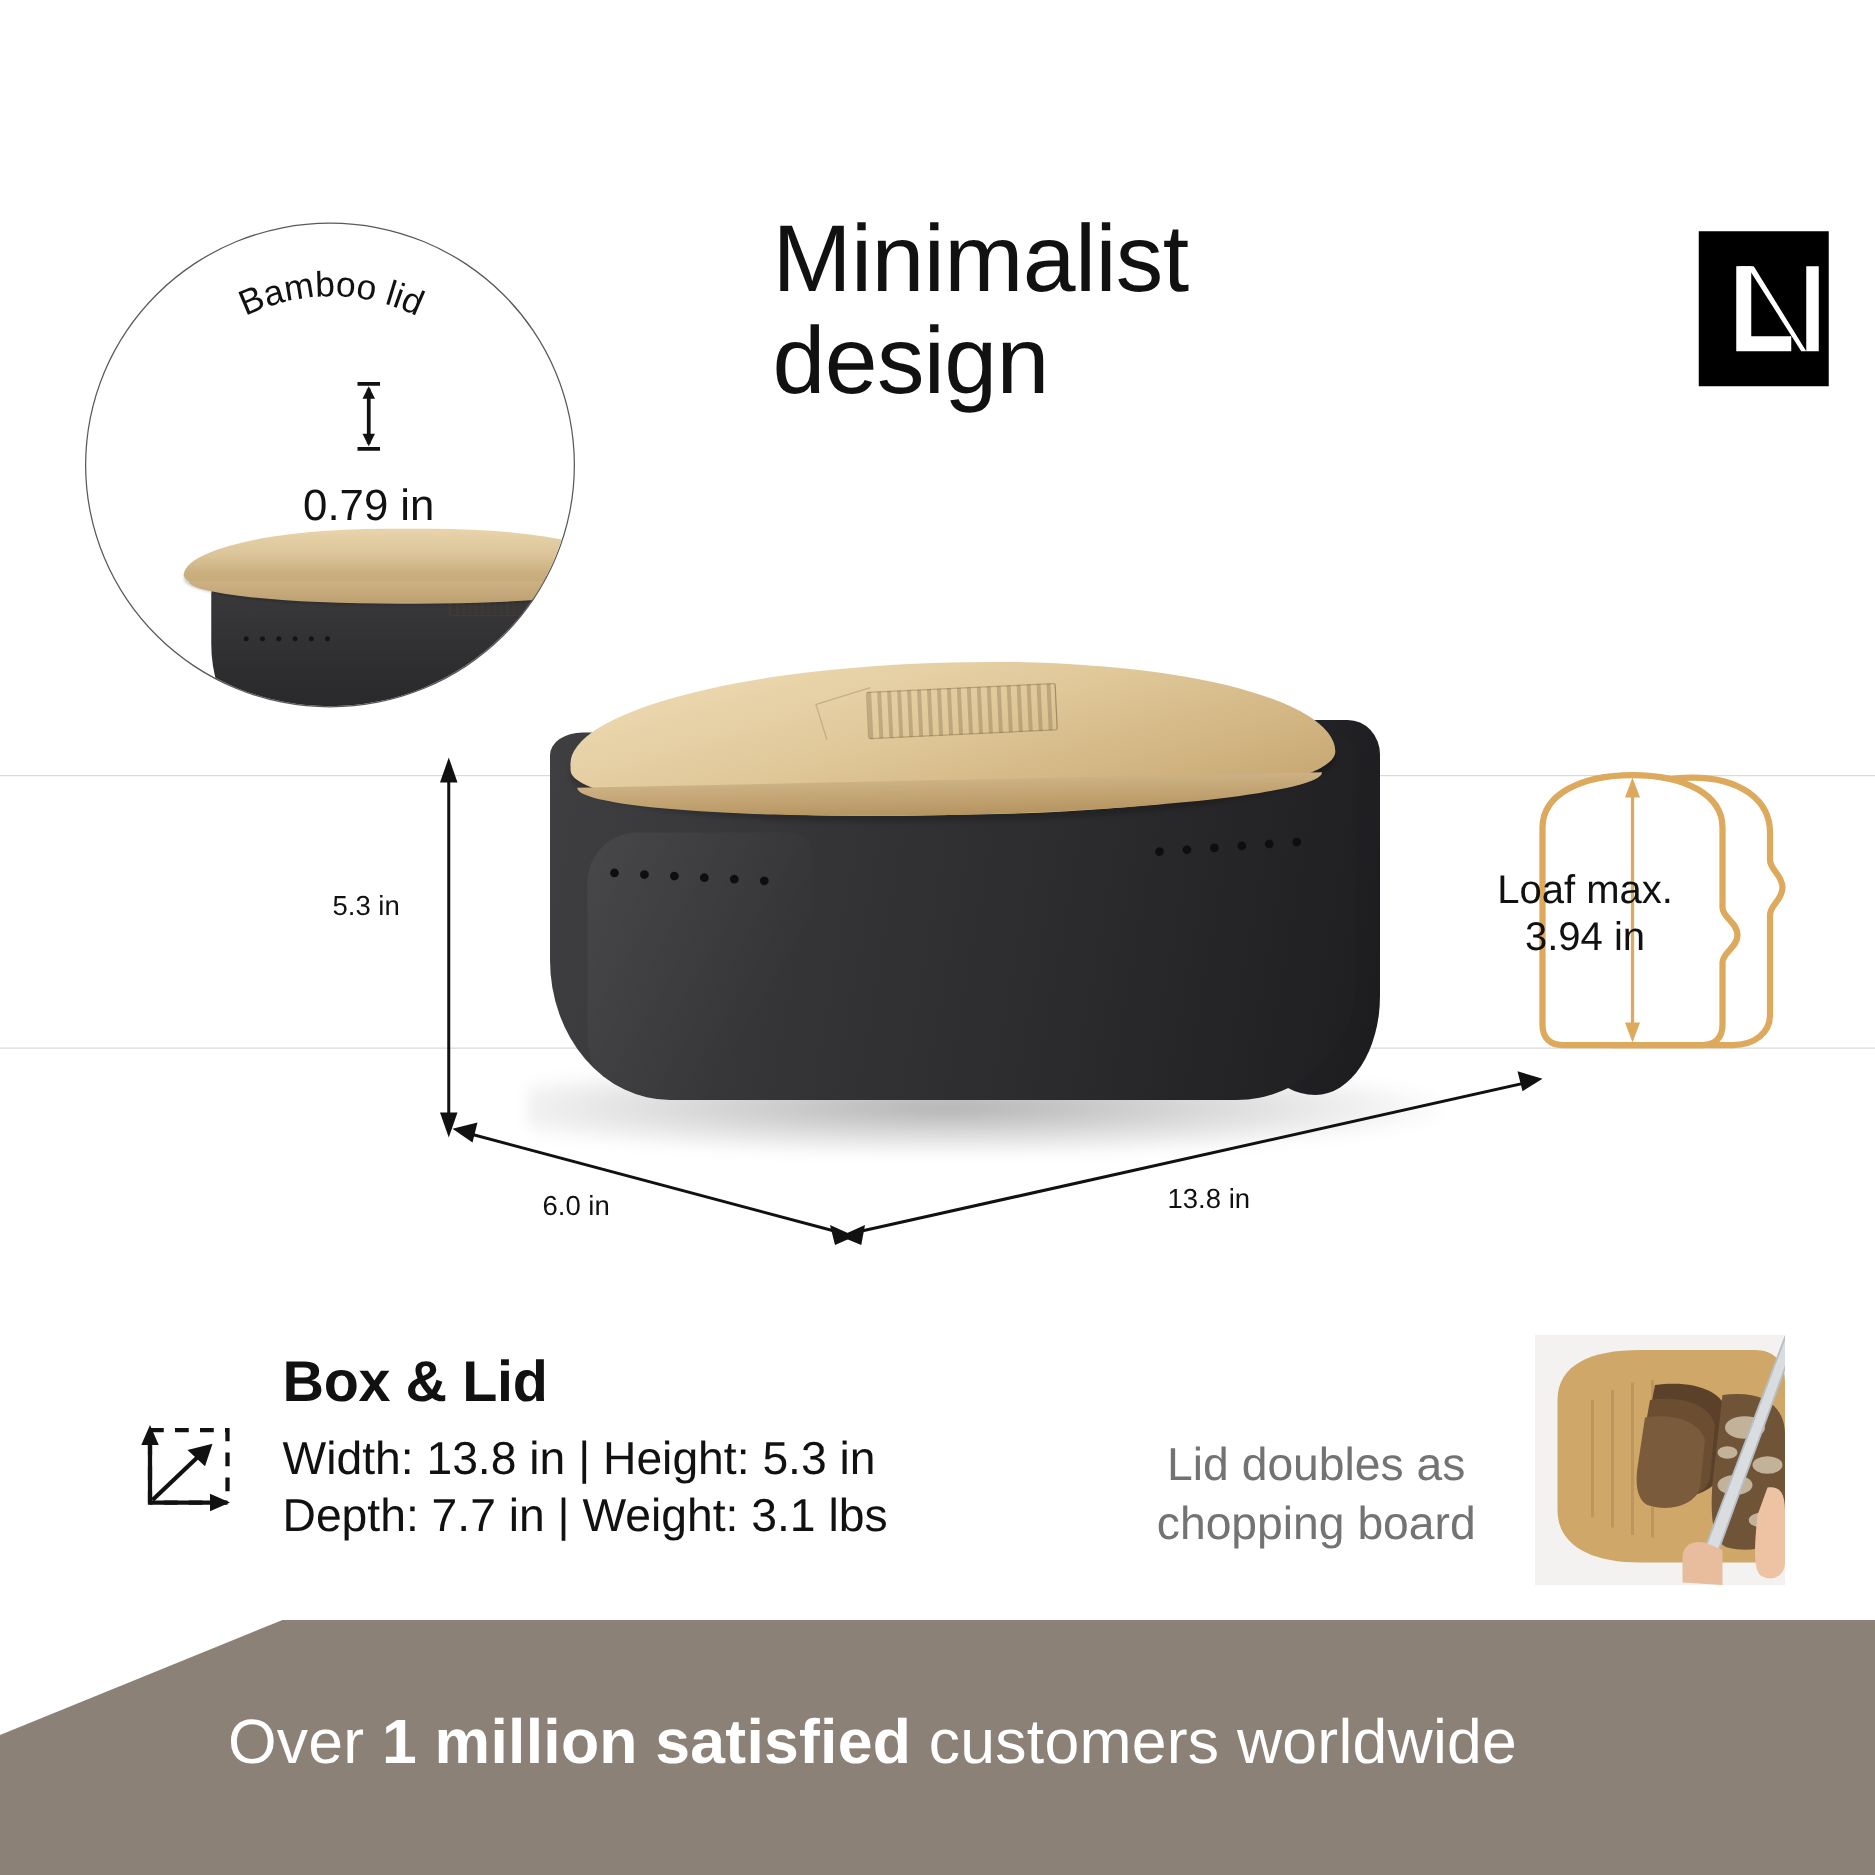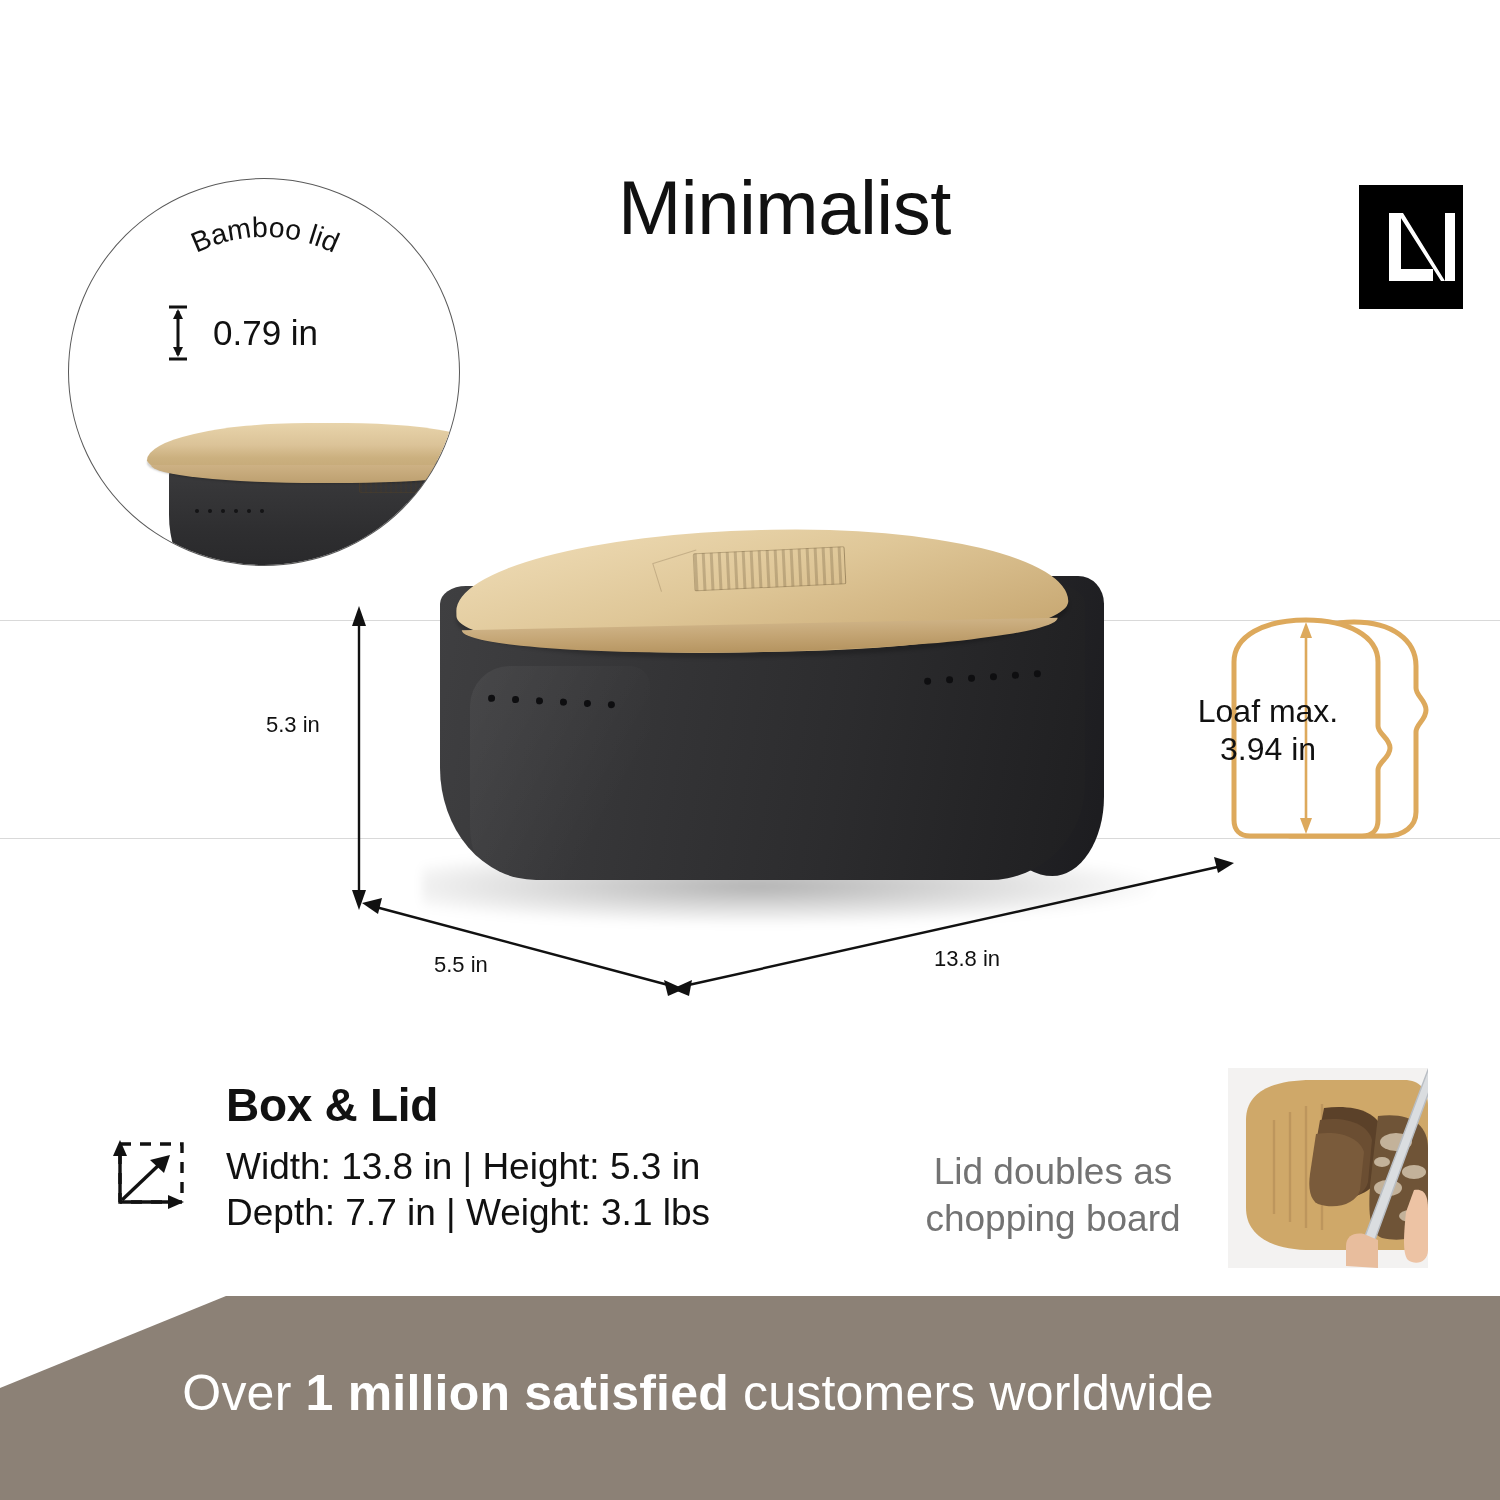--- a/index.html
+++ b/index.html
@@ -35,21 +35,21 @@
     border: 1.5px solid #595959; border-radius: 50%;
     overflow: hidden; background: #fff;
   }
   .inset-label {
     position: absolute; left: 0; top: 30px; width: 392px; height: 110px;
     pointer-events:none;
   }
   .inset-label text { font-family:"Liberation Sans", sans-serif; font-size:31px; fill:#111; }
   .thick-row {
     position: absolute; left: 96px; top: 124px; width: 260px;
-    display: flex; align-items: center; gap: 22px;
+    display: flex; align-items: center; gap: 22px; flex-direction: column;
   }
   .thick-val { font-size: 35px; color: #111; letter-spacing: 0px; }
 
   
   .mini-wrap { position: absolute; left: 8px; top: 208px; width: 470px; height: 200px; }
   .mini-body {
     position: absolute; left: 92px; top: 78px; width: 300px; height: 140px;
     background: linear-gradient(180deg,#3b3b3d 0%, #2e2e30 48%, #242426 100%);
     border-radius: 14px 14px 70px 70px / 10px 10px 90px 90px;
   }
@@ -182,20 +182,21 @@
 </head>
 <body>
 
 <div id="stage">
 
   <div class="guide g1"></div>
   <div class="guide g2"></div>
 
   <div class="headline">
     <div>Minimalist</div>
+    <div>design</div>
   </div>
 
   <div class="logo-box">
     <svg width="104" height="124" viewBox="0 0 104 124">
       <path d="M30 28 L30 96 L74 96 L74 84 L42 84 L42 28 Z" fill="#ffffff"></path>
       <path d="M30 28 L44 28 L86 96 L86 28 L96 28 L96 96 L82 96 L40 30 Z" fill="#ffffff"></path>
     </svg>
   </div>
 
   <div class="inset">
@@ -279,21 +280,21 @@
 
     <line x1="372" y1="906" x2="672" y2="986" stroke="#111" stroke-width="2.4"></line>
     <polygon points="362,903 382,898 378,914" fill="#111"></polygon>
     <polygon points="684,989 664,980 668,996" fill="#111"></polygon>
 
     <line x1="684" y1="986" x2="1222" y2="866" stroke="#111" stroke-width="2.4"></line>
     <polygon points="672,989 692,980 689,996" fill="#111"></polygon>
     <polygon points="1234,863 1214,857 1218,873" fill="#111"></polygon>
   </svg>
   <div class="dim-label dim-h">5.3 in</div>
-  <div class="dim-label dim-d">5.5 in</div>
+  <div class="dim-label dim-d">6.0 in</div>
   <div class="dim-label dim-w">13.8 in</div>
 
   <svg class="loaf" viewBox="0 0 216 228">
 
     <path d="M64 222 L160 222 C178 222 190 212 190 198 L190 118
              C190 110 200 106 200 96 C200 86 190 82 190 74 L190 52
              C190 26 166 8 128 8 C90 8 64 26 64 52 Z" fill="none" stroke="#dda95c" stroke-width="5" stroke-linejoin="round"></path>
 
     <path d="M8 206 L8 48 C8 22 38 6 80 6 C122 6 152 22 152 48 L152 112
              C152 120 164 124 164 134 C164 144 152 148 152 156 L152 206

